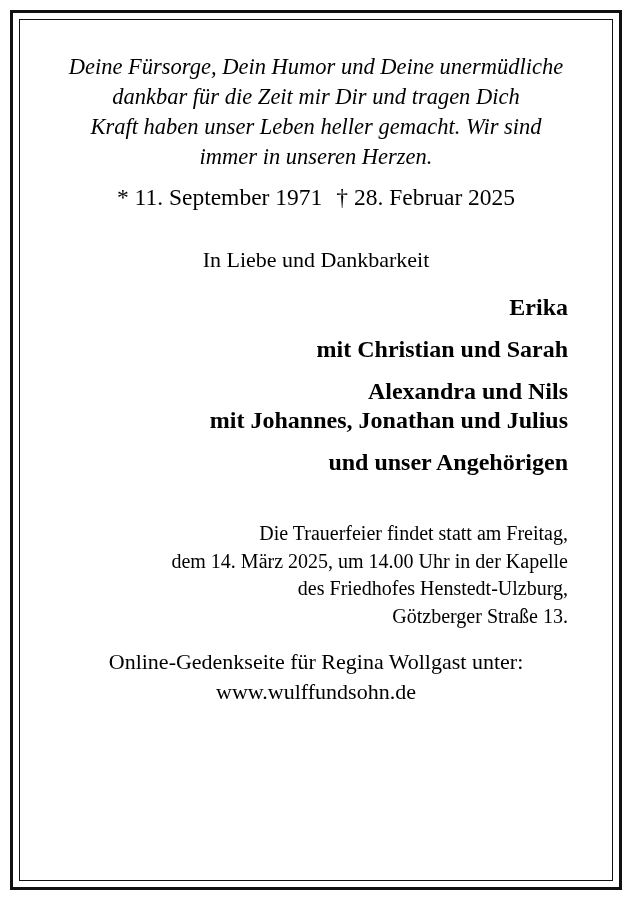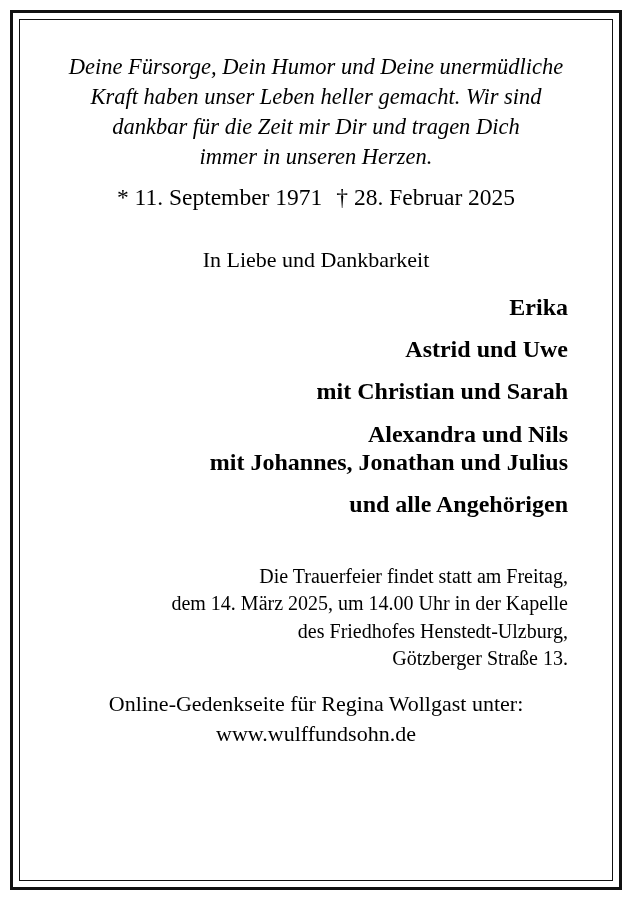--- a/index.html
+++ b/index.html
@@ -119,48 +119,45 @@
 </style>
 </head>
 <body>
 
 <div class="obituary-card">
   <div class="border-outer">
     <div class="border-inner">
 
       <div class="verse">
         <span class="line">Deine Fürsorge, Dein Humor und Deine unermüdliche</span>
+        <span class="line">dankbar für die Zeit mir Dir und tragen Dich</span>
         <span class="line">Kraft haben unser Leben heller gemacht. Wir sind</span>
-        <span class="line">dankbar für die Zeit mir Dir und tragen Dich</span>
         <span class="line">immer in unseren Herzen.</span>
       </div>
 
 
       <div class="dates">
         <span>* 11. September 1971</span><span class="gap"></span><span>† 28. Februar 2025</span>
       </div>
 
       <div class="dedication">In Liebe und Dankbarkeit</div>
 
       <div class="survivors">
         <div class="survivor-block">
           <div class="survivor-main">Erika</div>
         </div>
         <div class="survivor-block">
-          <div class="survivor-main">Astrid und Uwe</div>
-        </div>
-        <div class="survivor-block">
           <div class="survivor-sub">mit Christian und Sarah</div>
         </div>
         <div class="survivor-block">
           <div class="survivor-main">Alexandra und Nils</div>
           <div class="survivor-sub">mit Johannes, Jonathan und Julius</div>
         </div>
         <div class="survivor-block">
-          <div class="survivor-main">und alle Angehörigen</div>
+          <div class="survivor-main">und unser Angehörigen</div>
         </div>
       </div>
 
       <div class="ceremony">
         <span class="line">Die Trauerfeier findet statt am Freitag,</span>
         <span class="line">dem 14. März 2025, um 14.00 Uhr in der Kapelle</span>
         <span class="line">des Friedhofes Henstedt-Ulzburg,</span>
         <span class="line">Götzberger Straße 13.</span>
       </div>
 

